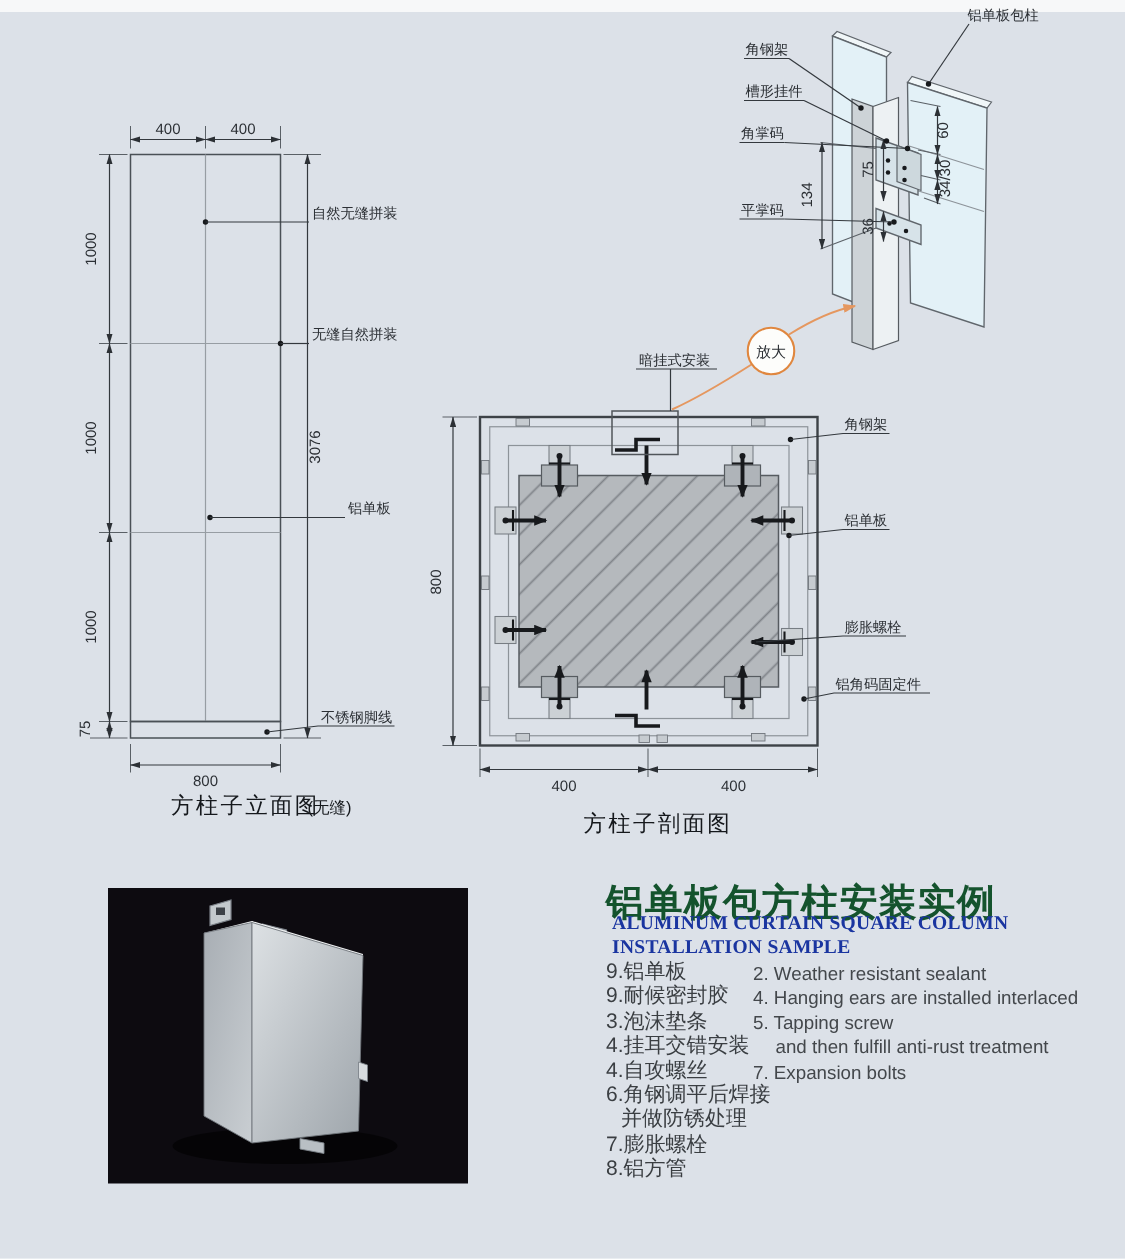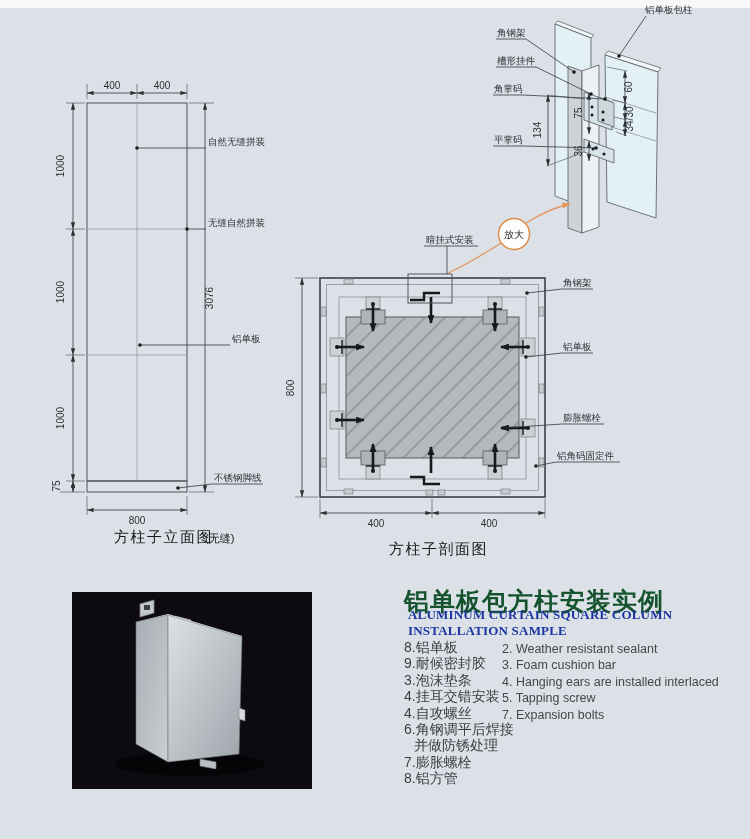--- a/index.html
+++ b/index.html
@@ -358,31 +358,31 @@
         <polygon points="167,116 173,118 173,129 167,127" fill="#d7dbde" stroke="#7d838a" stroke-width="0.6"></polygon>
         <polygon points="128,167 144,170 144,177 128,174" fill="#b9bfc4" stroke="#7d838a" stroke-width="0.6"></polygon>
       </g>
     </svg>
   </div>
 
   <div class="t-cn">铝单板包方柱安装实例</div>
   <div class="t-en">ALUMINUM CURTAIN SQUARE COLUMN INSTALLATION SAMPLE</div>
 
   <div class="list list-cn">
-    <div>8.铝单板</div>
+    <div>9.铝单板</div>
     <div>9.耐候密封胶</div>
     <div>3.泡沫垫条</div>
     <div>4.挂耳交错安装</div>
     <div>4.自攻螺丝</div>
     <div>6.角钢调平后焊接</div>
     <div class="cont">并做防锈处理</div>
     <div>7.膨胀螺栓</div>
     <div>8.铝方管</div>
   </div>
 
   <div class="list list-en">
     <div>2. Weather resistant sealant</div>
-    <div>3. Foam cushion bar</div>
     <div>4. Hanging ears are installed interlaced</div>
     <div>5. Tapping screw</div>
+    <div class="cont">and then fulfill anti-rust treatment</div>
     <div>7. Expansion bolts</div>
   </div>
 </div>
 
 </body></html>

